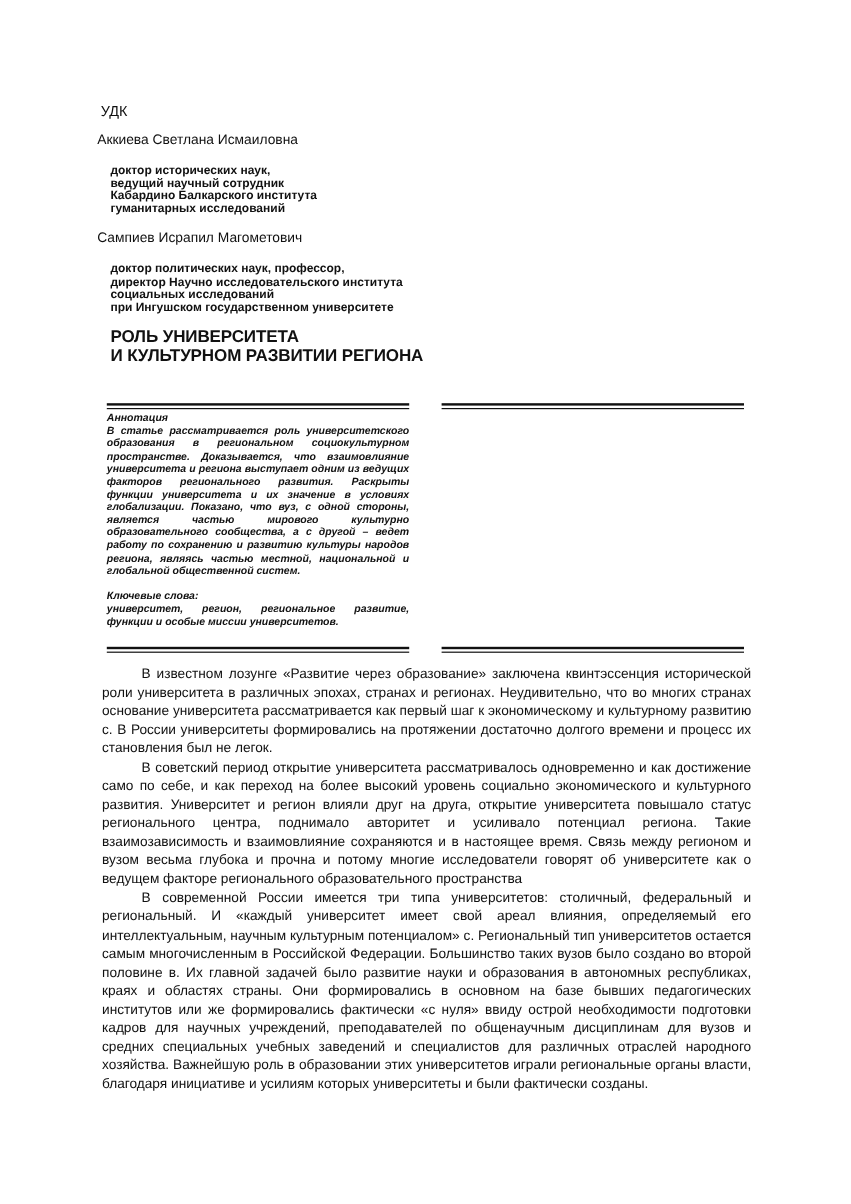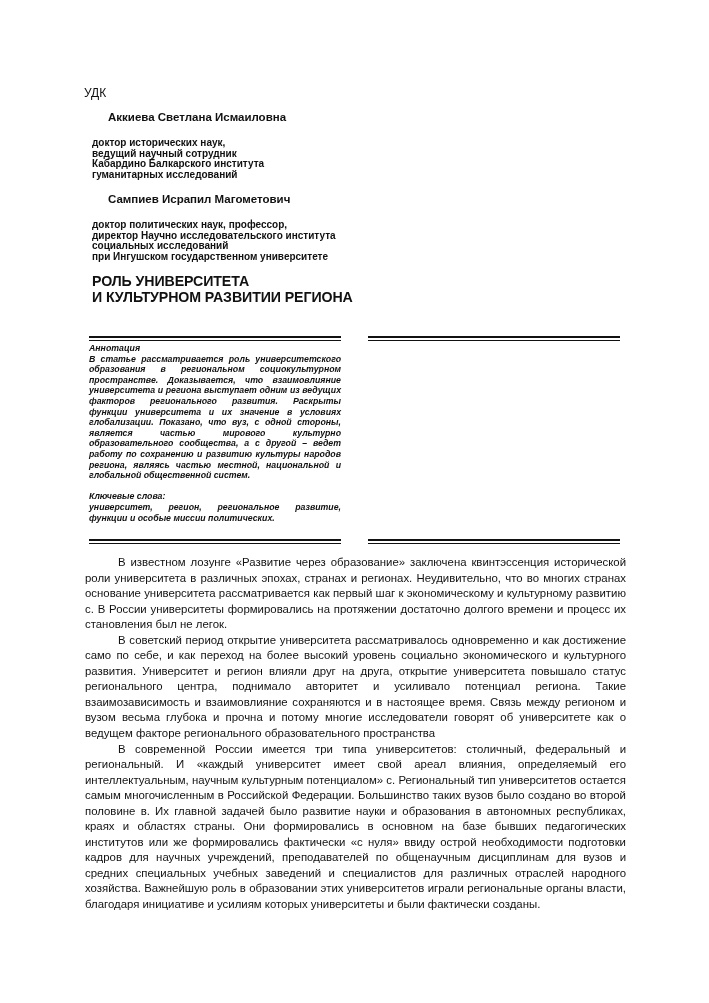--- a/index.html
+++ b/index.html
@@ -1,18 +1,18 @@
 <!DOCTYPE html>
 <html><head>
   <meta charset="utf-8">
   <style>
     html, body { margin: 0; padding: 0; background: #ffffff; }
     body { width: 709px; height: 1003px; position: relative; overflow: hidden; font-family: "Liberation Sans", sans-serif; color: #111; }
     .udk { position: absolute; left: 84px; top: 86px; font-size: 12px; }
-    .author-name { position: absolute; left: 108px; font-size: 11.5px; font-weight: bold; }
+    .author-name { position: absolute; left: 81px; font-size: 11.5px; font-weight: normal; }
     .author-aff { position: absolute; left: 92px; font-size: 10px; font-weight: bold; line-height: 10.5px; }
     .title { position: absolute; left: 92px; top: 274px; font-size: 14.2px; font-weight: bold; line-height: 15.5px; letter-spacing: -0.1px; }
     .rule { position: absolute; height: 2px; border-top: 2px solid #111; border-bottom: 1px solid #111; box-sizing: content-box; }
     .abstract { position: absolute; left: 89px; top: 343px; width: 252px; font-size: 8.75px; font-weight: bold; font-style: italic; line-height: 10.6px; text-align: justify; }
     .abstract p { margin: 0; }
     .abstract .gap { height: 10.6px; }
     .body-text { position: absolute; left: 85px; top: 538px; width: 541px; font-size: 11.4px; line-height: 15.55px; text-align: justify; margin-top: 17px; }
     .body-text p { margin: 0; text-indent: 33px; }
   </style>
 </head>
@@ -42,21 +42,21 @@
 </div>
 
 <div class="rule" style="left:89px; top:336px; width:252px;"></div>
 <div class="rule" style="left:368px; top:336px; width:252px;"></div>
 
 <div class="abstract">
   <p>Аннотация</p>
   <p>В статье рассматривается роль университетского образования в региональном социокультурном пространстве. Доказывается, что взаимовлияние университета и региона выступает одним из ведущих факторов регионального развития. Раскрыты функции университета и их значение в условиях глобализации. Показано, что вуз, с одной стороны, является частью мирового культурно образовательного сообщества, а с другой – ведет работу по сохранению и развитию культуры народов региона, являясь частью местной, национальной и глобальной общественной систем.</p>
   <div class="gap"></div>
   <p>Ключевые слова:</p>
-  <p>университет, регион, региональное развитие, функции и особые миссии политических.</p>
+  <p>университет, регион, региональное развитие, функции и особые миссии университетов.</p>
 </div>
 
 <div class="rule" style="left:89px; top:539px; width:252px;"></div>
 <div class="rule" style="left:368px; top:539px; width:252px;"></div>
 
 <div class="body-text">
   <p>В известном лозунге «Развитие через образование» заключена квинтэссенция исторической роли университета в различных эпохах, странах и регионах. Неудивительно, что во многих странах основание университета рассматривается как первый шаг к экономическому и культурному развитию      с.      В России университеты формировались на протяжении достаточно долгого времени и процесс их становления был не легок.</p>
   <p>В советский период открытие университета рассматривалось одновременно и как достижение само по себе, и как переход на более высокий уровень социально экономического и культурного развития. Университет и регион влияли друг на друга, открытие университета повышало статус регионального центра, поднимало авторитет и усиливало потенциал региона. Такие взаимозависимость и взаимовлияние сохраняются и в настоящее время. Связь между регионом и вузом весьма глубока и прочна и потому многие исследователи говорят об университете как о ведущем факторе регионального образовательного пространства</p>
   <p>В современной России имеется три типа университетов: столичный, федеральный и региональный. И «каждый университет имеет свой ареал влияния, определяемый его интеллектуальным, научным культурным потенциалом»      с.      Региональный тип университетов остается самым многочисленным в Российской Федерации. Большинство таких вузов было создано во второй половине      в. Их главной задачей было развитие науки и образования в автономных республиках, краях и областях страны. Они формировались в основном на базе бывших педагогических институтов или же формировались фактически «с нуля» ввиду острой необходимости подготовки кадров для научных учреждений, преподавателей по общенаучным дисциплинам для вузов и средних специальных учебных заведений и специалистов для различных отраслей народного хозяйства. Важнейшую роль в образовании этих университетов играли региональные органы власти, благодаря инициативе и усилиям которых университеты и были фактически созданы.</p>
 </div>

